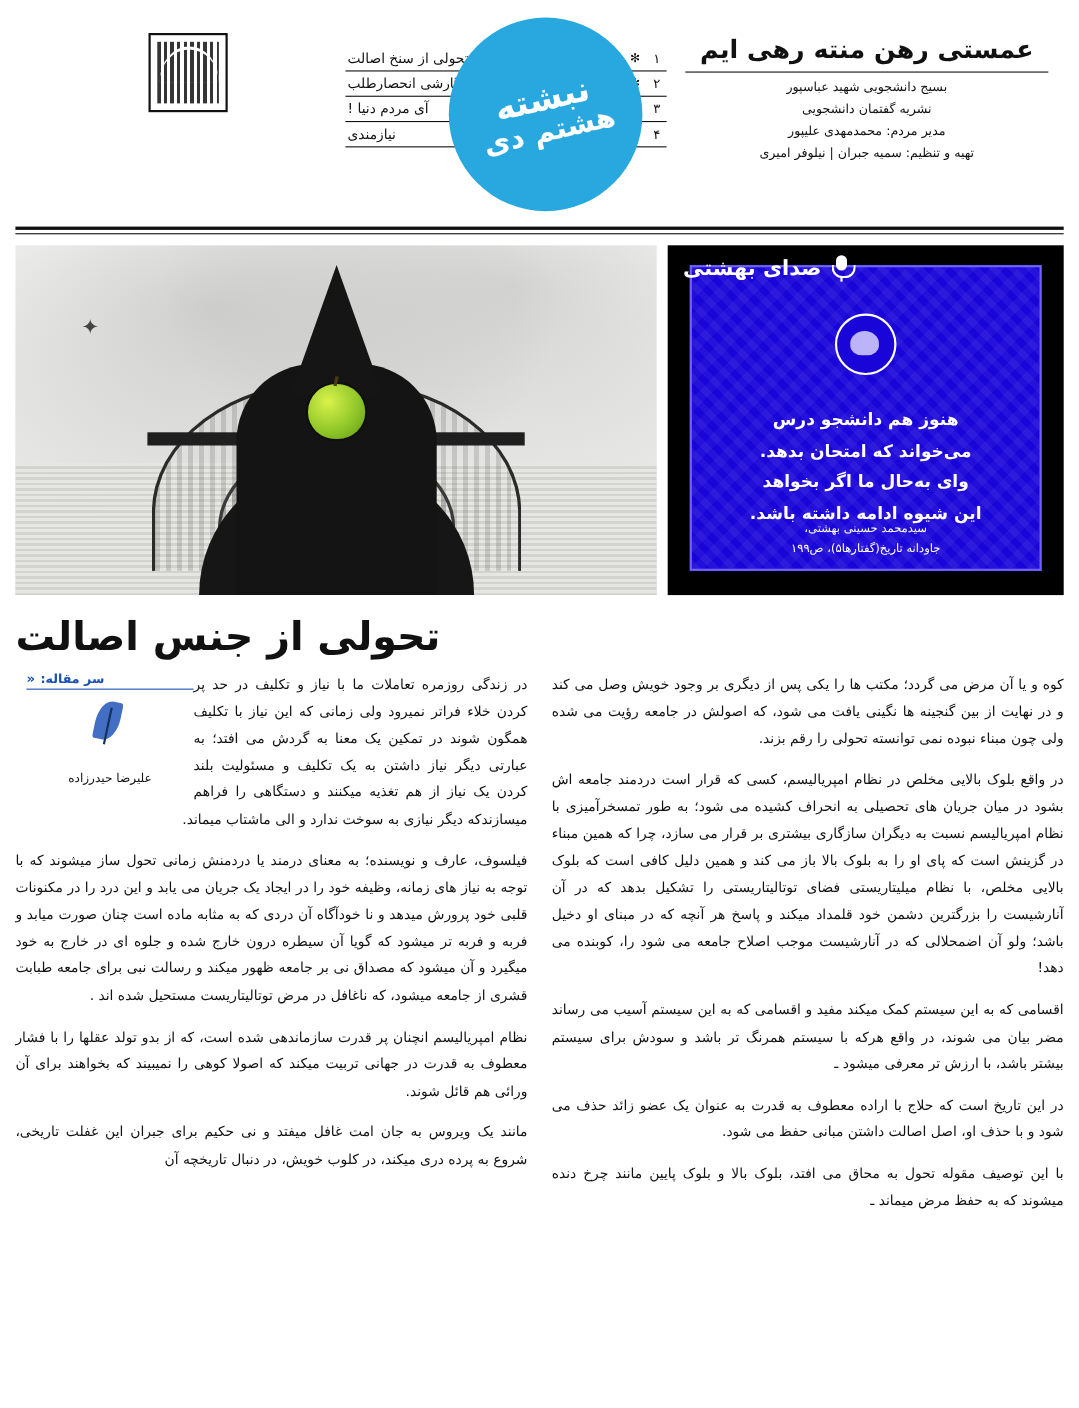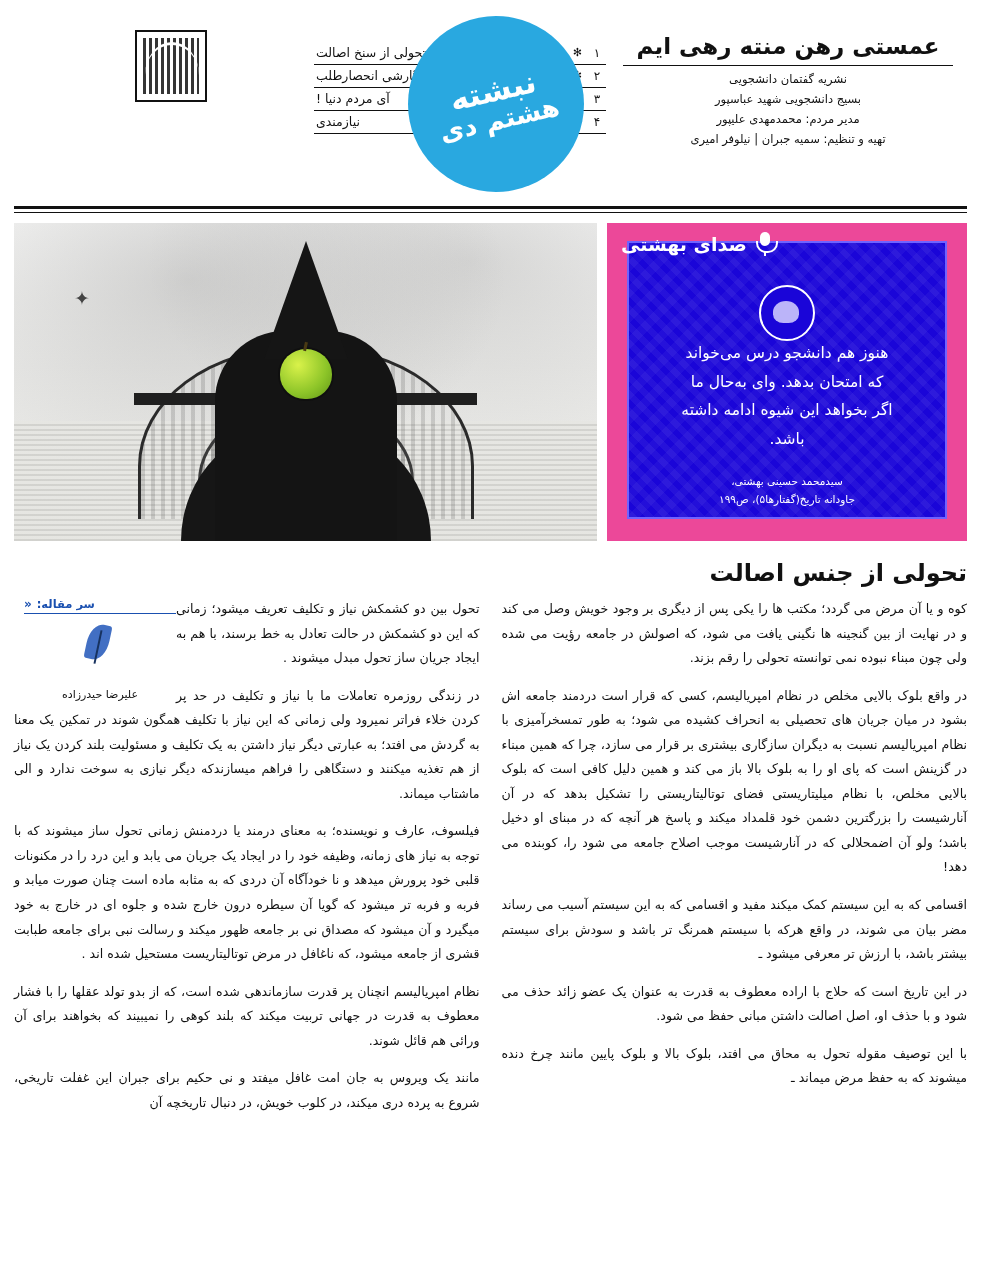--- a/index.html
+++ b/index.html
@@ -155,21 +155,21 @@
   
   .media-row {
     margin: 14px 14px 0 14px;
     display: flex;
     gap: 10px;
     height: 320px;
   }
   .poster {
     width: 360px;
     height: 318px;
-    background: #ec4899;
+    background: #000000;
     position: relative;
     overflow: hidden;
     flex: none;
   }
   .poster .frame {
     position: absolute;
     inset: 18px 20px 22px 20px;
     border: 2px solid #6f63ff;
     background:
       repeating-linear-gradient(45deg, rgba(255,255,255,.05) 0 6px, rgba(0,0,0,0) 6px 12px),
@@ -228,28 +228,28 @@
     position: absolute;
     left: 12px; top: 14px;
     width: 26px; height: 22px;
     border-radius: 50% 50% 40% 40%;
     background: #d8d4ff;
     opacity: .85;
   }
   .quote {
     position: absolute;
     left: 0; right: 0;
-    top: 116px;
+    top: 144px;
     padding: 0 74px;
     color: #fff;
     direction: rtl;
     text-align: center;
     font-size: 15.5px;
     line-height: 1.85;
-    font-weight: normal;
+    font-weight: bold;
   }
   .quote-src {
     position: absolute;
     left: 0; right: 0;
     bottom: 32px;
     color: #ffffff;
     direction: rtl;
     text-align: center;
     font-size: 10.5px;
     line-height: 1.7;
@@ -362,22 +362,22 @@
     left: 46px; top: 66px;
     width: 30px; height: 22px;
     color: #444;
     font-size: 19px;
     line-height: 1;
   }
 
   
   .headline {
     margin: 16px 14px 0 14px;
-    text-align: right;
-    font-size: 24px;
+    text-align: left;
+    font-size: 36px;
     font-weight: bold;
     letter-spacing: 1px;
     direction: rtl;
   }
 
   
   .body-cols {
     margin: 10px 14px 0 14px;
     display: flex;
     gap: 22px;
@@ -485,22 +485,22 @@
         <div class="blob-text">
           <span>نبشته</span>
           <span>هشتم دی</span>
         </div>
       </div>
     </div>
 
     <div class="mast-right">
       <div class="nameplate">عمستی رهن منته رهی ایم</div>
       <div class="subline">
+        <div>بسیج دانشجویی شهید عباسپور</div>
         <div>نشریه گفتمان دانشجویی</div>
-        <div>بسیج دانشجویی شهید عباسپور</div>
         <div>مدیر مردم: محمدمهدی علیپور</div>
         <div>تهیه و تنظیم: سمیه جبران | نیلوفر امیری</div>
       </div>
     </div>
   </div>
 
   <div class="media-row">
 
     <div class="poster">
       <div class="frame"></div>
@@ -553,21 +553,20 @@
         <div class="byline-head">
           <span>سر مقاله:</span>
           <span class="chev">«</span>
         </div>
         <div class="quill">
           <div class="feather"></div>
             <div class="shaft"></div>
         </div>
         <div class="byline-name">علیرضا حیدرزاده</div>
       </div>
-      <p>تحول بین دو کشمکش نیاز و تکلیف تعریف میشود؛ زمانی که این دو کشمکش در حالت تعادل به خط برسند، با هم به ایجاد جریان ساز تحول مبدل میشوند .</p>
       <p>در زندگی روزمره تعاملات ما با نیاز و تکلیف در حد پر کردن خلاء فراتر نمیرود ولی زمانی که این نیاز با تکلیف همگون شوند در تمکین یک معنا به گردش می افتد؛ به عبارتی دیگر نیاز داشتن به یک تکلیف و مسئولیت بلند کردن یک نیاز از هم تغذیه میکنند و دستگاهی را فراهم میسازندکه دیگر نیازی به سوخت ندارد و الی ماشتاب میماند.</p>
       <p>فیلسوف، عارف و نویسنده؛ به معنای درمند یا دردمنش زمانی تحول ساز میشوند که با توجه به نیاز های زمانه، وظیفه خود را در ایجاد یک جریان می یابد و این درد را در مکنونات قلبی خود پرورش میدهد و نا خودآگاه آن دردی که به مثابه ماده است چنان صورت میابد و فربه و فربه تر میشود که گویا آن سیطره درون خارج شده و جلوه ای در خارج به خود میگیرد و آن میشود که مصداق نی بر جامعه ظهور میکند و رسالت نبی برای جامعه طبابت قشری از جامعه میشود، که ناغافل در مرض توتالیتاریست مستحیل شده اند .</p>
-      <p>نظام امپریالیسم انچنان پر قدرت سازماندهی شده است، که از بدو تولد عقلها را با فشار معطوف به قدرت در جهانی تربیت میکند که بلند کوهی را نمیبیند که بخواهند برای آن ورائی هم قائل شوند.</p>
+      <p>نظام امپریالیسم انچنان پر قدرت سازماندهی شده است، که از بدو تولد عقلها را با فشار معطوف به قدرت در جهانی تربیت میکند که اصولا کوهی را نمیبیند که بخواهند برای آن ورائی هم قائل شوند.</p>
       <p>مانند یک ویروس به جان امت غافل میفتد و نی حکیم برای جبران این غفلت تاریخی، شروع به پرده دری میکند، در کلوب خویش، در دنبال تاریخچه آن</p>
     </div>
   </div>
 
 </div>
 
 </body></html>

